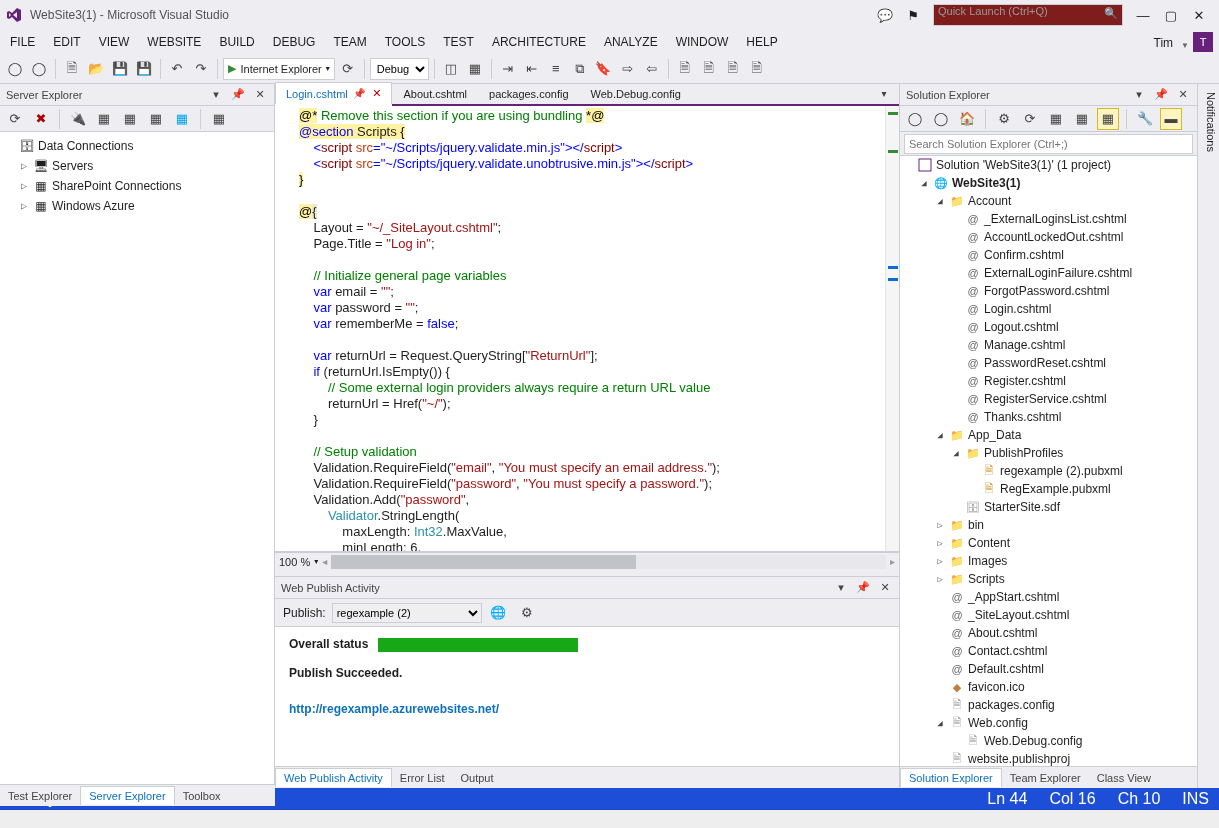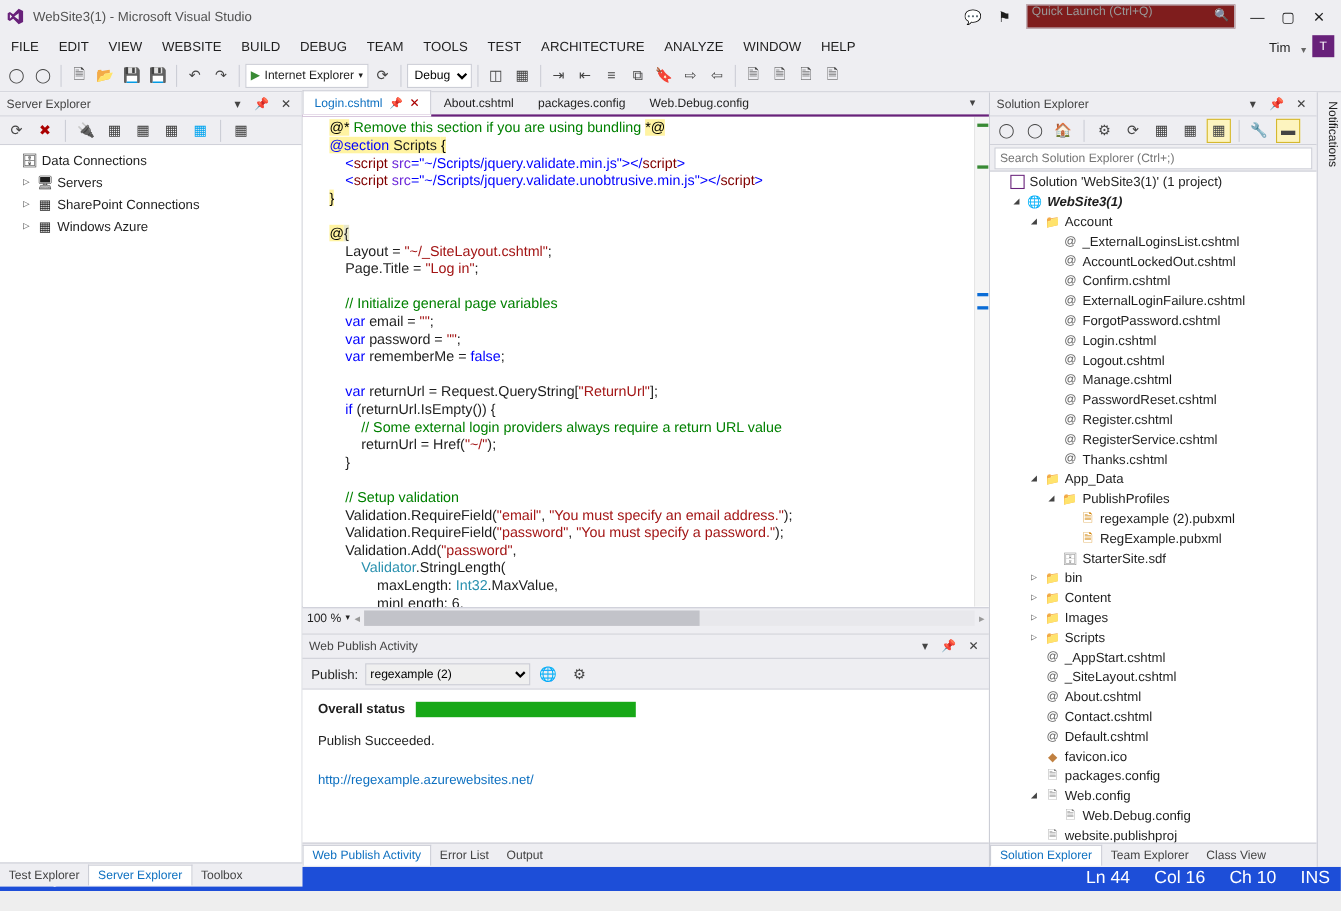--- a/index.html
+++ b/index.html
@@ -48,54 +48,54 @@
 .tab .pin { font-size:10px; color:#8f6f00; }
 .tabwell .well-right { margin-left:auto; display:flex; gap:4px; padding-right:4px; }
 
 .editor-body { flex:1; display:flex; min-height:0; }
 .code-wrap { flex:1; background:#fff; overflow:auto; position:relative; border-bottom:1px solid #ccced6; }
 .code { font-family:Consolas,monospace; font-size:13px; line-height:16px; white-space:pre; padding:2px 12px 2px 24px; }
 .code .kw-y { background:#fff3a1; color:#1e1e1e; }
 .code .kw-b { color:#0000ff; }
 .code .str { color:#a31515; }
 .code .cmt { color:#008000; }
-.code .attr { color:#6d28d9; }
+.code .attr { color:#c2410c; }
 .code .type { color:#2b91af; }
 .code .tag { color:#800000; }
 .code .razor { color:#000; background:#fff3a1; }
 .code .brace-y { color:#000; background:#fff3a1; }
 .code .razorkw { color:#0000ff; background:#fff3a1; }
 .scroll-ind { position:absolute; right:0; top:0; bottom:0; width:14px; background:#f5f5f5; border-left:1px solid #e5e5e5; }
 .scroll-ind .mark-g { position:absolute; left:2px; width:10px; height:3px; background:#388a34; }
 .scroll-ind .mark-b { position:absolute; left:2px; width:10px; height:3px; background:#0a6cd6; }
 
 .zoom-bar { height:18px; background:#eeeef2; display:flex; align-items:center; font-size:11px; padding:0 4px; gap:4px; border-top:1px solid #ccced6; }
 .zoom-bar .hscroll { flex:1; height:14px; background:#e8e8ec; position:relative; }
 .zoom-bar .hscroll .thumb { position:absolute; left:0; top:0; height:14px; width:55%; background:#c2c3c9; }
 
 
 .splitter { height:6px; background:#eeeef2; cursor:ns-resize; }
 .webpub { height:190px; display:flex; flex-direction:column; border-top:1px solid #ccced6; }
 .webpub .wp-toolbar { height:28px; background:#eeeef2; border-bottom:1px solid #ccced6; display:flex; align-items:center; padding:0 8px; gap:6px; font-size:12px; }
-.webpub .wp-body { flex:1; background:#fff; padding:10px 14px; font-size:12px; overflow:auto; }
+.webpub .wp-body { flex:1; background:#fff; padding:10px 14px; font-size:12px; overflow:auto;font-weight:bold; }
 .webpub .progress { width:200px; height:14px; background:#17a817; display:inline-block; vertical-align:middle; margin-left:6px; }
 .webpub a { color:#0e70c0; text-decoration:none;margin-top:48px; }
 
 
 .solution-panel { width:298px; background:#fff; border-left:1px solid #ccced6; display:flex; flex-direction:column; }
 .sol-search { height:24px; border-bottom:1px solid #ccced6; padding:2px 4px; background:#eeeef2; }
 .sol-search input { width:100%; height:20px; border:1px solid #ccced6; padding:0 4px; font-size:11px; color:#888; background:#fff; }
 .sol-tree { flex:1; background:#fff; overflow:auto; font-size:12px; }
 .srow { display:flex; align-items:center; height:18px; gap:3px; }
 .srow .exp { width:12px; text-align:center; font-size:9px; color:#666; font-family:monospace; }
 .srow .exp.open::before { content:"◢"; color:#444; }
 .srow .exp.closed::before { content:"▷"; }
 .srow .ic { width:16px; height:16px; display:flex; align-items:center; justify-content:center; font-size:11px; }
 .srow .lbl { white-space:nowrap; }
-.srow .bold { font-weight:600;font-style:italic; }
+.srow .bold { font-weight:600; }
 .d0{padding-left:2px}.d1{padding-left:18px}.d2{padding-left:34px}.d3{padding-left:50px}.d4{padding-left:66px}
 
 
 .bottom-tabs { height:22px; background:#eeeef2; display:flex; align-items:center; border-top:1px solid #ccced6; font-size:11px; }
 .bottom-tabs .btab { padding:3px 8px; color:#444; }
 .bottom-tabs .btab.active { background:#fff; border:1px solid #ccced6; border-bottom:none; color:#0e70c0; }
 
 .statusbar { height:22px; background:#1d4ed8; color:#fff; display:flex; align-items:center; padding:10px 10px; font-size:16px; gap:22px; }
 .statusbar .sspacer { flex:1; }
 

